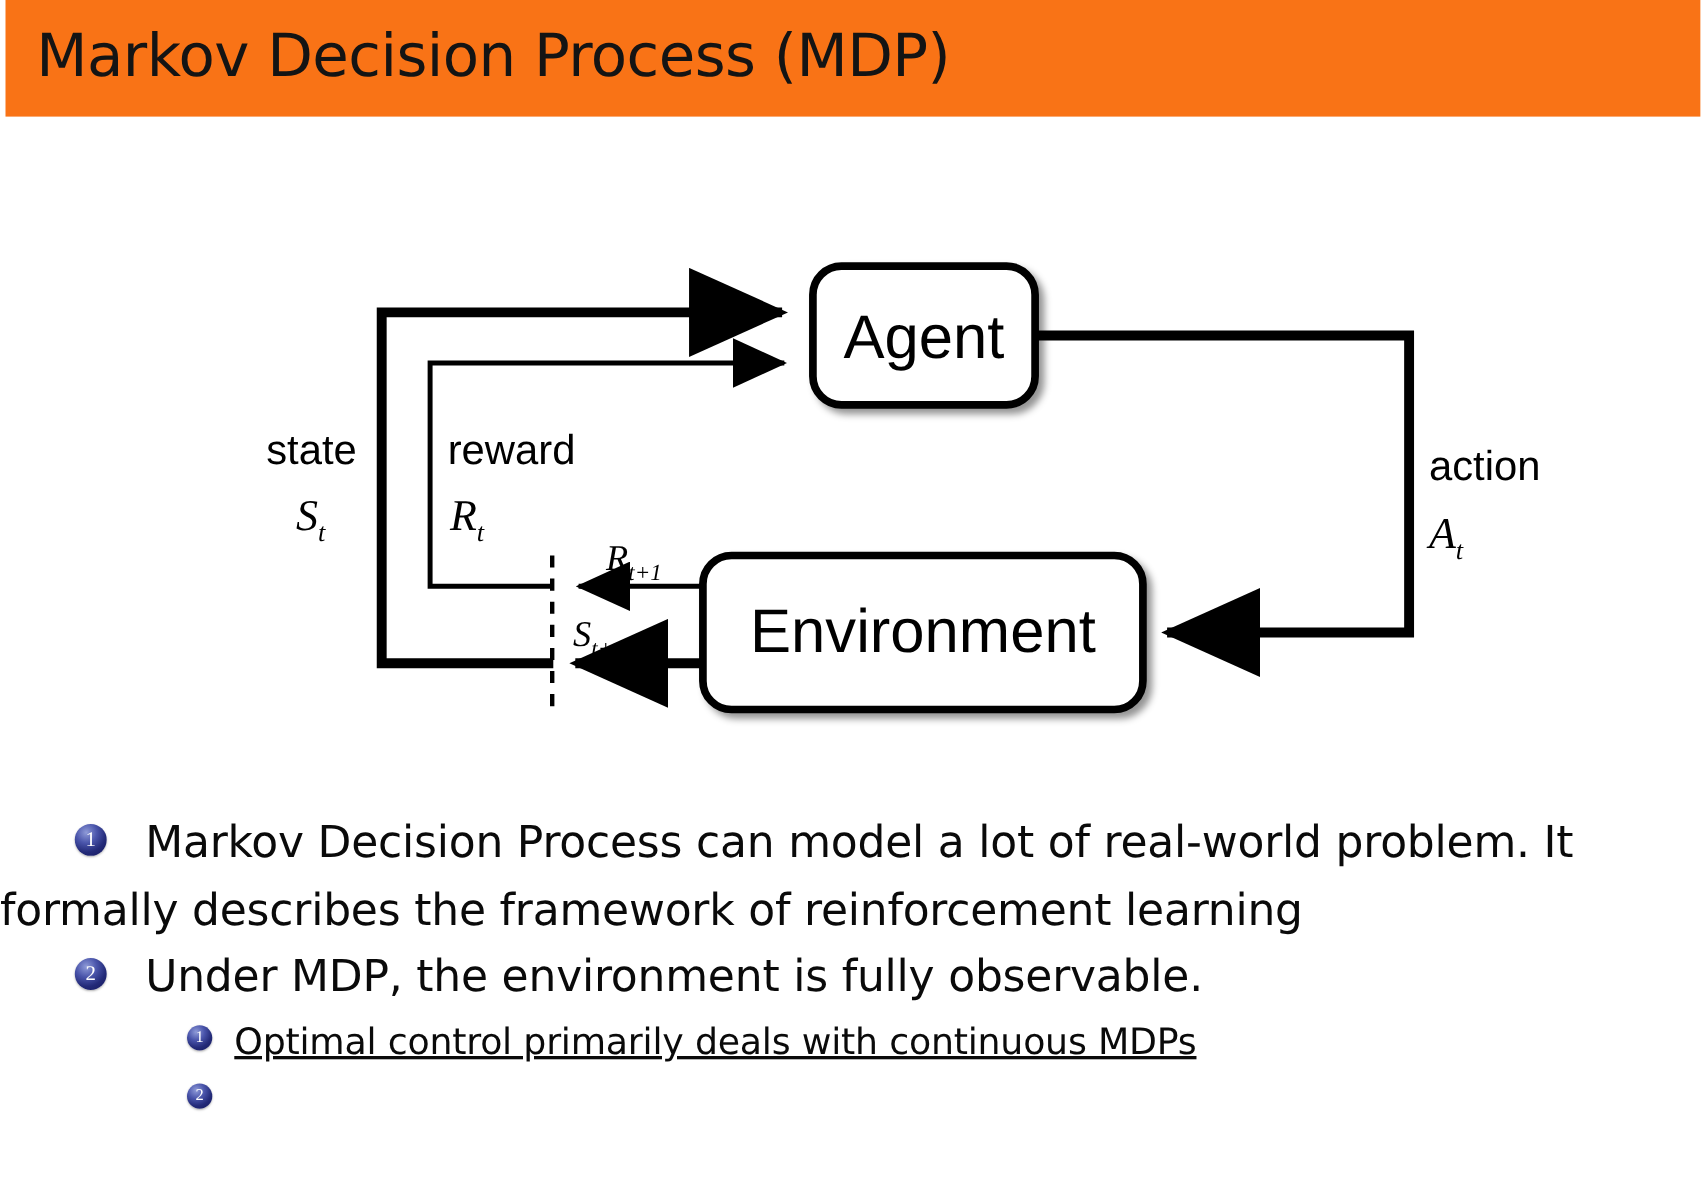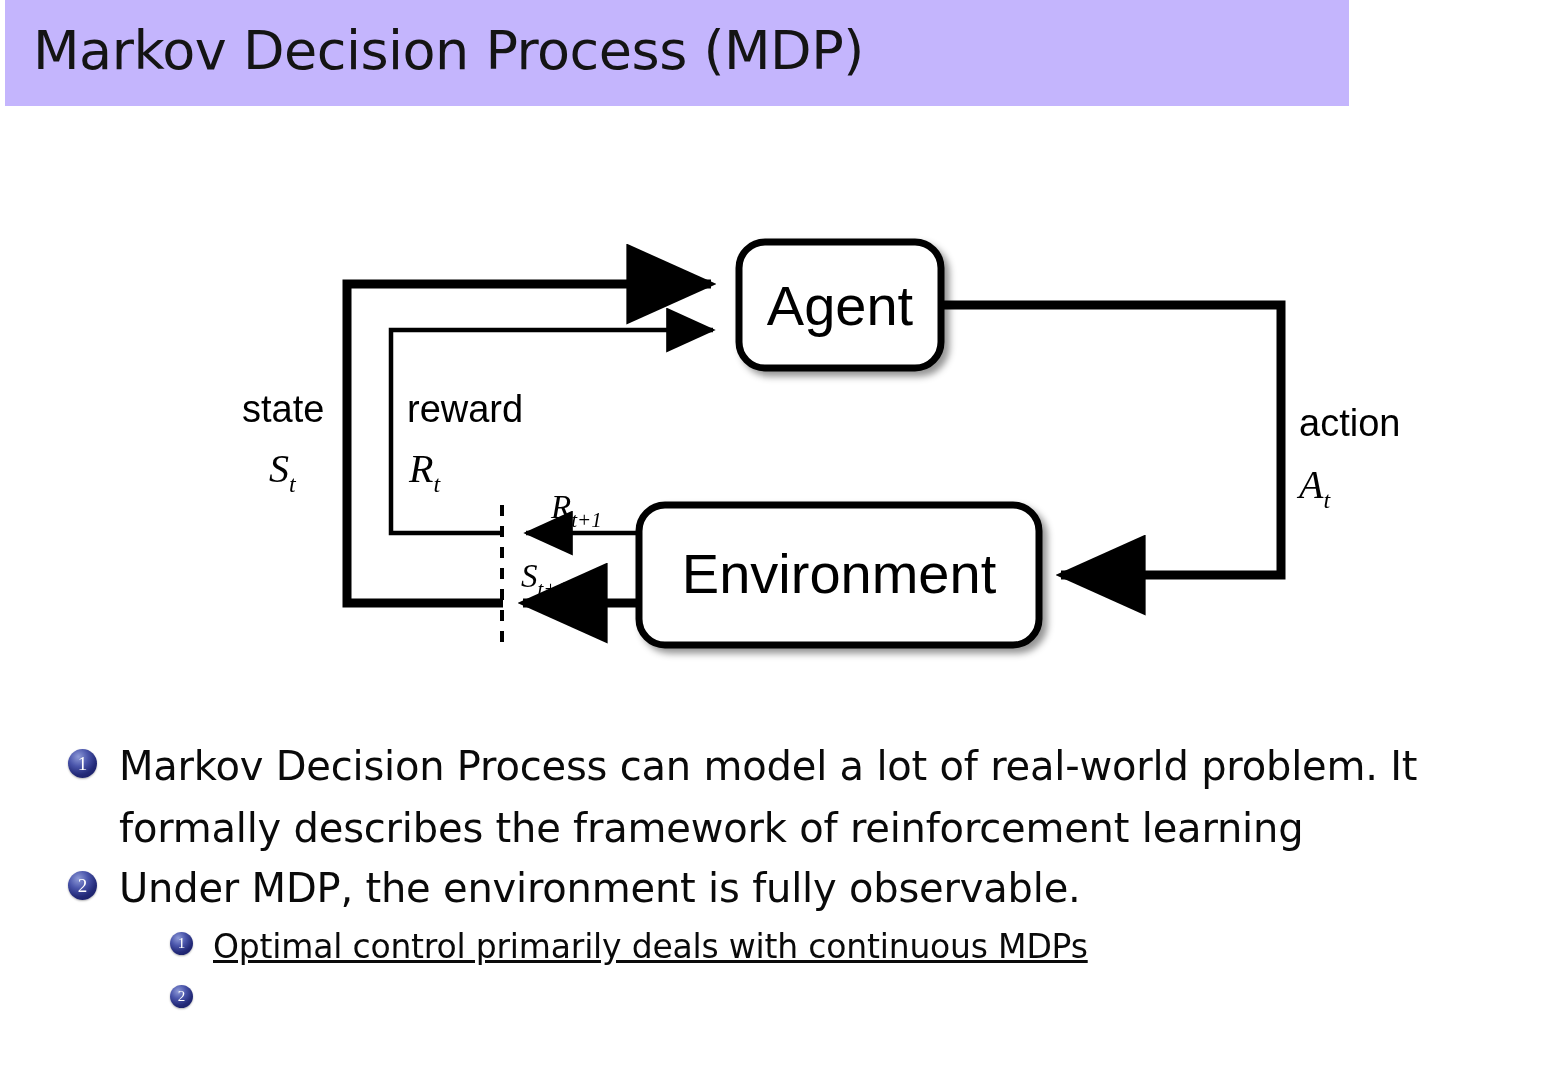--- a/index.html
+++ b/index.html
@@ -24,23 +24,23 @@
     width: 1546px;
     height: 1080px;
     background: #ffffff;
   }
 
   
   .title-bar {
     position: absolute;
     left: 5px;
     top: 0;
-    width: 1344px;
+    width: 1541px;
     height: 106px;
-    background: #c4b5fd;
+    background: #f97316;
   }
   .title-text {
     position: absolute;
     left: 28px;
     top: 14px;
     font-family: "DejaVu Sans", sans-serif;
     font-size: 54px;
     font-weight: 400;
     letter-spacing: -0.5px;
     color: #141414;
@@ -142,34 +142,33 @@
     margin-top: 12px;
   }
   .bullet-text {
     font-family: "DejaVu Sans", sans-serif;
     font-weight: 400;
     color: #0a0a0a;
   }
   .txt-1 {
     font-size: 40px;
     line-height: 60px;
-    margin-left: 22px;
+    margin-left: 35px;
     max-width: 1380px;
     letter-spacing: -0.2px;
   }
   .txt-2 {
     font-size: 33px;
     line-height: 53px;
     margin-left: 20px;
     max-width: 1250px;
     letter-spacing: -0.2px;
     text-decoration: underline;
   }
   .line2-indent {
-    padding-left: 119px;
     font-family: "DejaVu Sans", sans-serif;
     font-size: 40px;
     line-height: 60px;
     color: #0a0a0a;
     letter-spacing: -0.2px;
   }
 </style>
 </head>
 <body>
 

